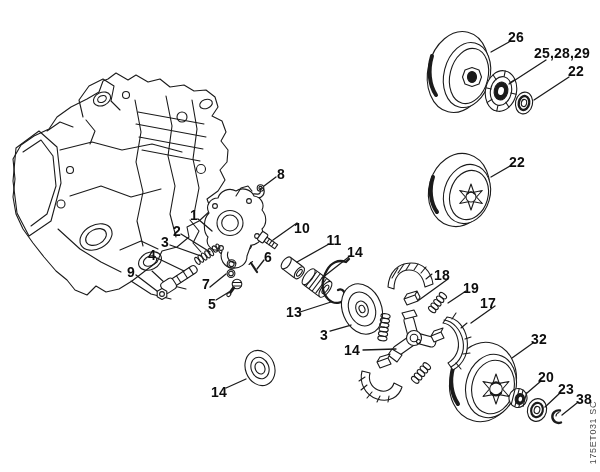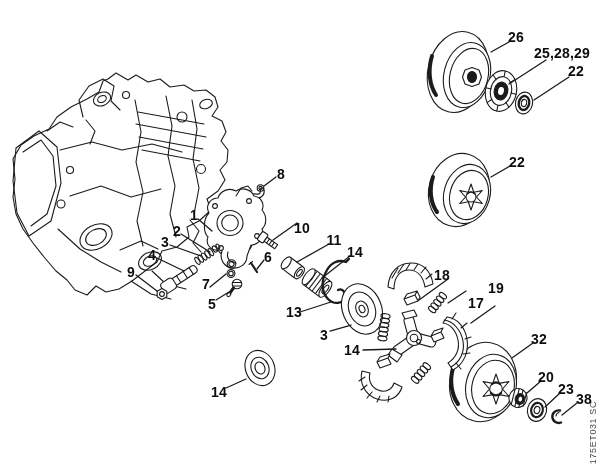--- a/index.html
+++ b/index.html
@@ -312,23 +312,23 @@
   <div class="callout" style="left:206px;top:284px">7</div>
   <div class="callout" style="left:281px;top:174px">8</div>
   <div class="callout" style="left:131px;top:272px">9</div>
   <div class="callout" style="left:302px;top:228px">10</div>
   <div class="callout" style="left:334px;top:240px">11</div>
   <div class="callout" style="left:355px;top:252px">14</div>
   <div class="callout" style="left:294px;top:312px">13</div>
   <div class="callout" style="left:324px;top:335px">3</div>
   <div class="callout" style="left:219px;top:392px">14</div>
   <div class="callout" style="left:352px;top:350px">14</div>
-  <div class="callout" style="left:476px;top:303px">17</div>
+  <div class="callout" style="left:488px;top:303px">17</div>
   <div class="callout" style="left:442px;top:275px">18</div>
-  <div class="callout" style="left:496px;top:288px">19</div>
+  <div class="callout" style="left:471px;top:288px">19</div>
   <div class="callout" style="left:546px;top:377px">20</div>
   <div class="callout" style="left:539px;top:339px">32</div>
   <div class="callout" style="left:517px;top:162px">22</div>
   <div class="callout" style="left:566px;top:389px">23</div>
   <div class="callout" style="left:584px;top:399px">38</div>
   <div class="callout" style="left:562px;top:53px">25,28,29</div>
   <div class="callout" style="left:516px;top:37px">26</div>
   <div class="callout" style="left:576px;top:71px">22</div>
 
   <div class="diagram-code">175ET031 SC</div>

